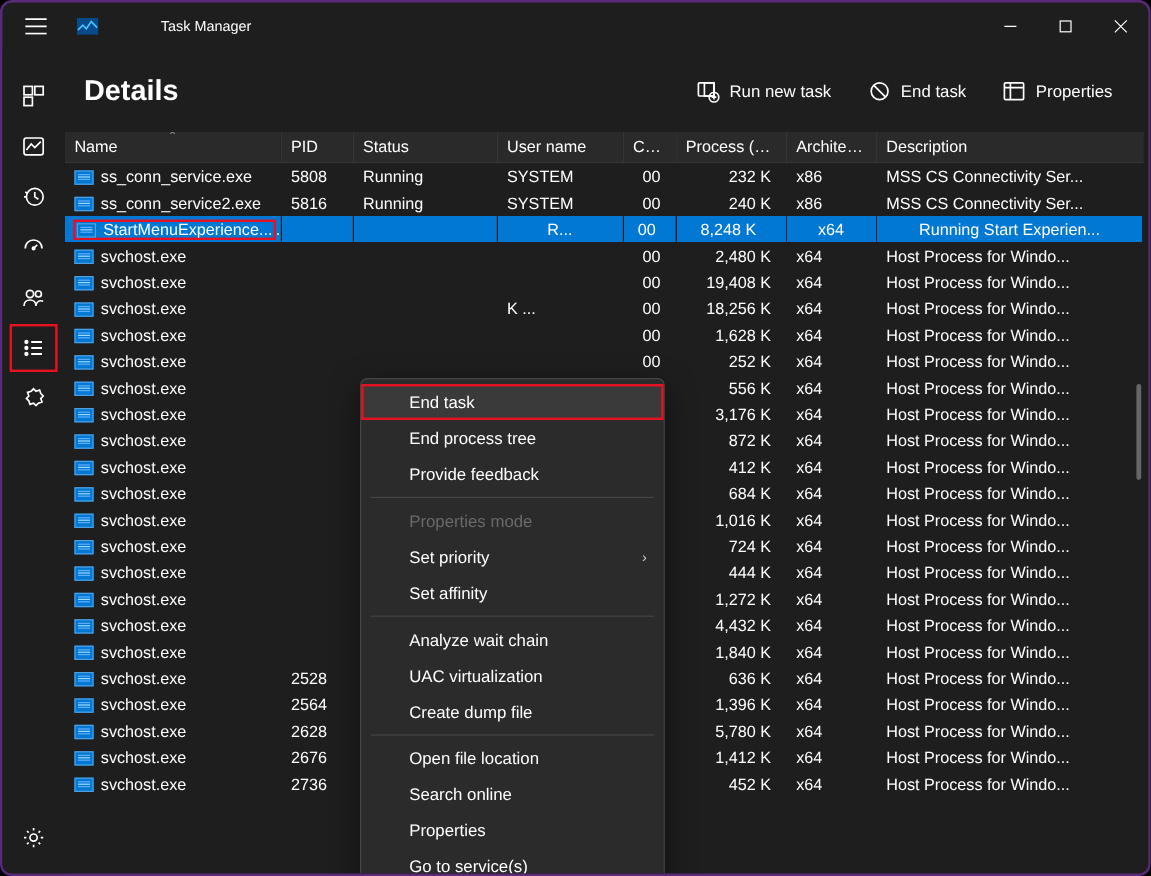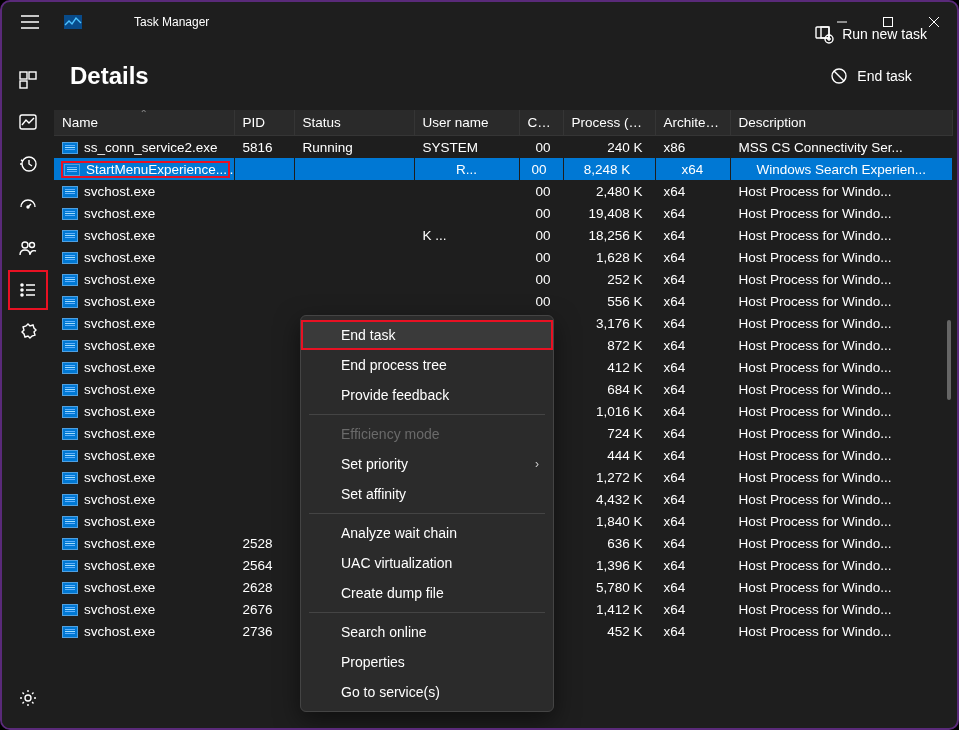--- a/index.html
+++ b/index.html
@@ -29,21 +29,21 @@
   .body { position:absolute; top:40px; left:0; right:0; bottom:0; display:flex; }
   .sidebar { width:52px; background:var(--bg); display:flex; flex-direction:column; align-items:center; padding-top:18px; gap:2px; }
   .sbtn { width:40px; height:40px; display:flex; align-items:center; justify-content:center; border-radius:6px; position:relative; }
   .sbtn.highlighted { outline:2px solid var(--highlight); outline-offset:-2px; border-radius:0;}
   .sidebar-spacer { flex:1; }
 
   .main { flex:1; display:flex; flex-direction:column; padding:0 4px 0 0; }
 
   .page-header { display:flex; align-items:center; height:68px; padding:0 16px 0 16px; }
   .page-title { font-size:24px; font-weight:600; }
-  .actions { margin-left:auto; display:flex; gap:10px; align-items:center;flex-direction:column;}
+  .actions { margin-left:auto; display:flex; gap:10px; align-items:center;}
   .tbtn { display:flex; align-items:center; gap:8px; padding:6px 10px; font-size:14px; border-radius:4px;}
   .tbtn svg { flex:none; }
 
   
   .table-wrap { position:relative; flex:1; overflow:hidden; }
   table { border-collapse:collapse; width:100%; font-size:13.5px; table-layout:fixed;}
   th { text-align:left; font-weight:400; background:var(--header); border-right:1px solid var(--border); border-bottom:1px solid var(--border); padding:5px 8px; white-space:nowrap; overflow:hidden; text-overflow:ellipsis;}
   th.sortcol { position:relative;}
   th.sortcol .chev { position:absolute; left:50%; top:-2px; transform:translateX(-50%); font-size:10px; color:#888;}
   td { padding:3.5px 8px; border-right:1px solid transparent; white-space:nowrap; overflow:hidden; text-overflow:ellipsis; }
@@ -212,38 +212,48 @@
               <th>Status</th>
               <th>User name</th>
               <th>CPU</th>
               <th>Process (ac...</th>
               <th>Architec...</th>
               <th>Description</th>
             </tr>
           </thead>
           <tbody id="tbody">
               <tr>
+                <td><span class="proc-ico"></span>ss_conn_service.exe</td>
+                <td>5808</td>
+                <td>Running</td>
+                <td>SYSTEM</td>
+                <td class="num">00</td>
+                <td class="num">232 K</td>
+                <td>x86</td>
+                <td>MSS CS Connectivity Ser...</td>
+              </tr>
+              <tr>
                 <td><span class="proc-ico"></span>ss_conn_service2.exe</td>
                 <td>5816</td>
                 <td>Running</td>
                 <td>SYSTEM</td>
                 <td class="num">00</td>
                 <td class="num">240 K</td>
                 <td>x86</td>
                 <td>MSS CS Connectivity Ser...</td>
               </tr>
               <tr class="sel highlighted-row">
                 <td><span class="cell-box"><span class="proc-ico"></span>StartMenuExperience...</span></td>
                 <td></td>
                 <td></td>
                 <td>R...</td>
                 <td class="num">00</td>
                 <td class="num">8,248 K</td>
                 <td>x64</td>
-                <td>Windows Search Experien...</td>
+                <td>Running Start Experien...</td>
               </tr>
               <tr>
                 <td><span class="proc-ico"></span>svchost.exe</td>
                 <td></td>
                 <td></td>
                 <td></td>
                 <td class="num">00</td>
                 <td class="num">2,480 K</td>
                 <td>x64</td>
                 <td>Host Process for Windo...</td>
@@ -450,28 +460,29 @@
               </tr>
             </tbody>
         </table>
         <div class="vscroll"></div>
 
         <div class="ctx" id="ctx">
             <div class="ctx-item hover highlighted">End task</div>
             <div class="ctx-item">End process tree</div>
             <div class="ctx-item">Provide feedback</div>
             <div class="ctx-sep"></div>
-            <div class="ctx-item disabled">Efficiency mode</div>
+            <div class="ctx-item disabled">Properties mode</div>
             <div class="ctx-item">Set priority<span class="sub">›</span></div>
             <div class="ctx-item">Set affinity</div>
             <div class="ctx-sep"></div>
             <div class="ctx-item">Analyze wait chain</div>
             <div class="ctx-item">UAC virtualization</div>
             <div class="ctx-item">Create dump file</div>
             <div class="ctx-sep"></div>
+            <div class="ctx-item">Open file location</div>
             <div class="ctx-item">Search online</div>
             <div class="ctx-item">Properties</div>
             <div class="ctx-item">Go to service(s)</div>
           </div>
       </div>
     </div>
   </div>
 </div>
 
 </body></html>

